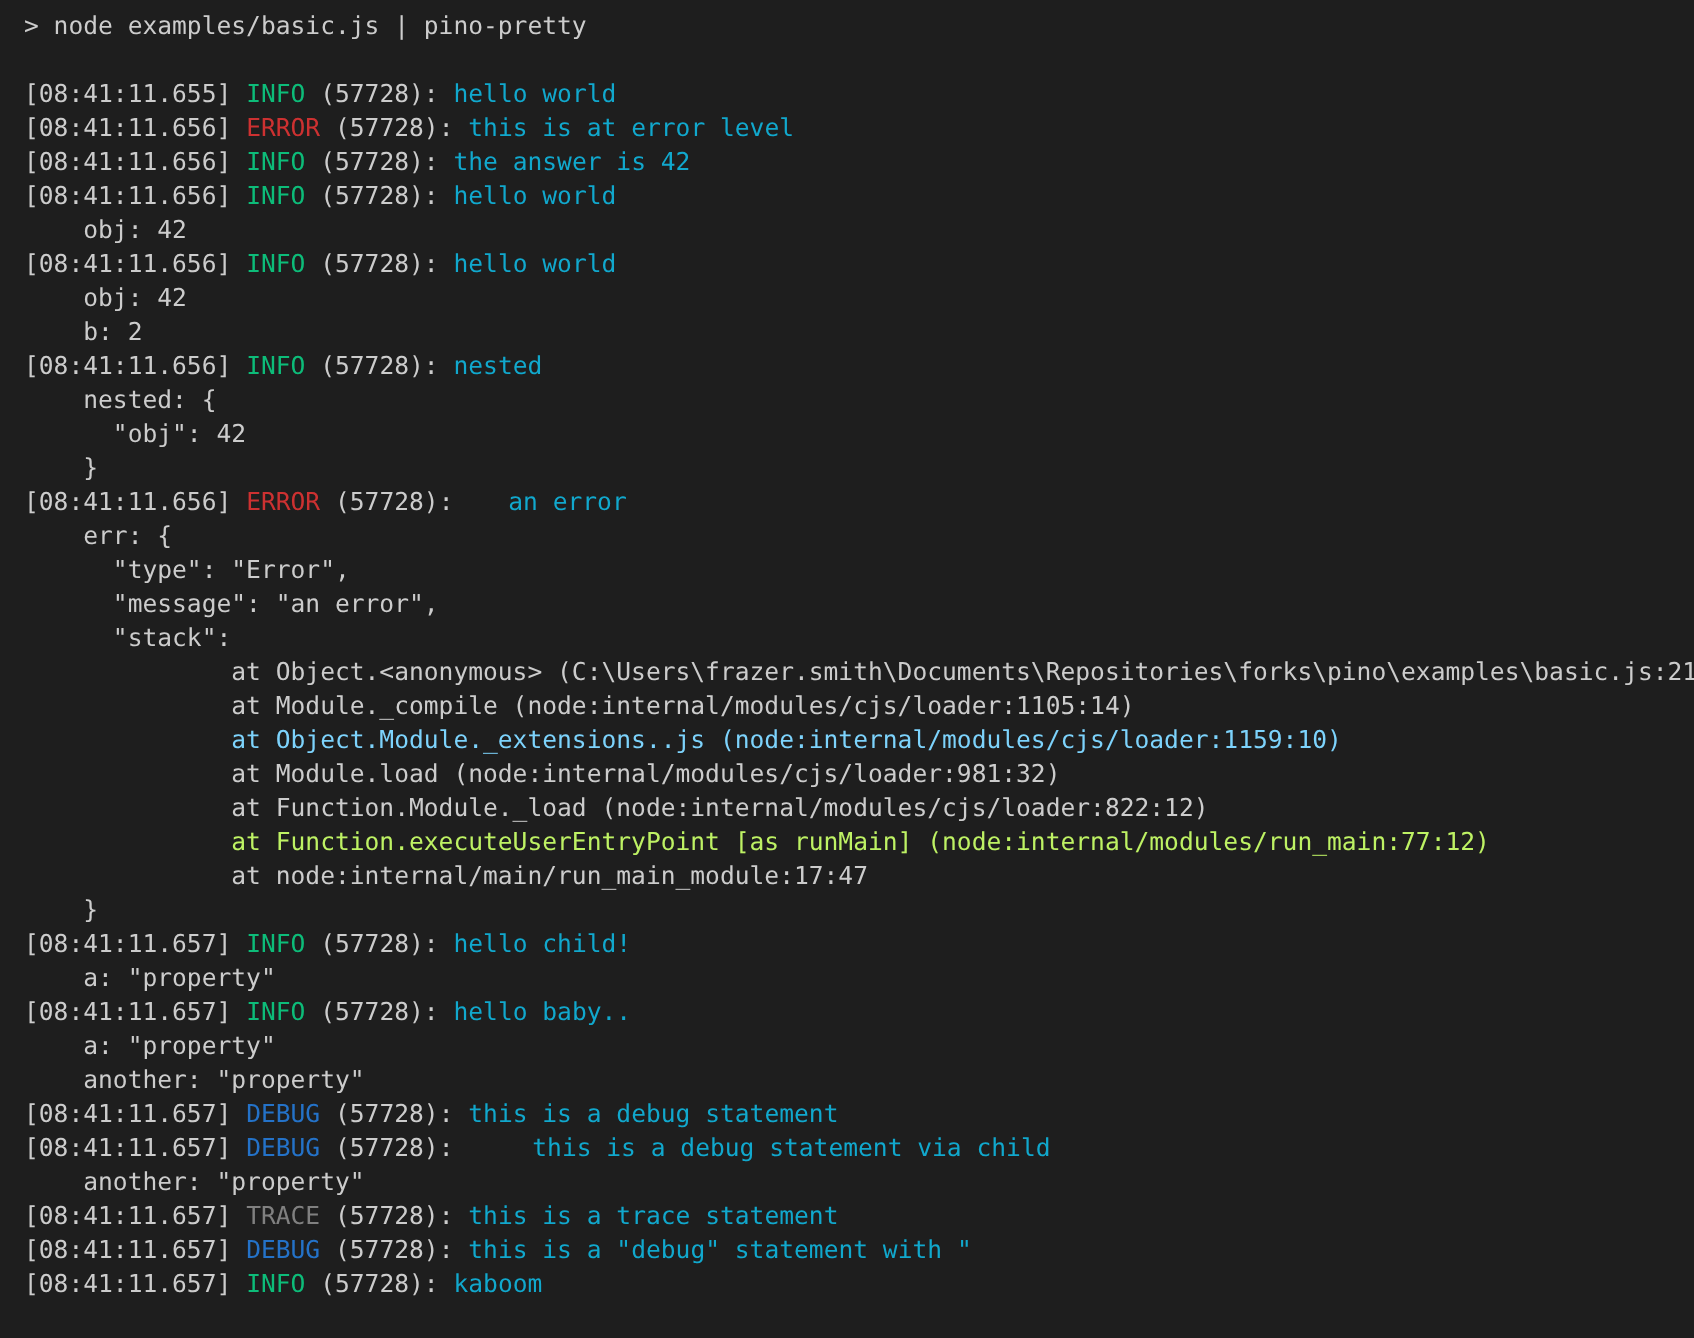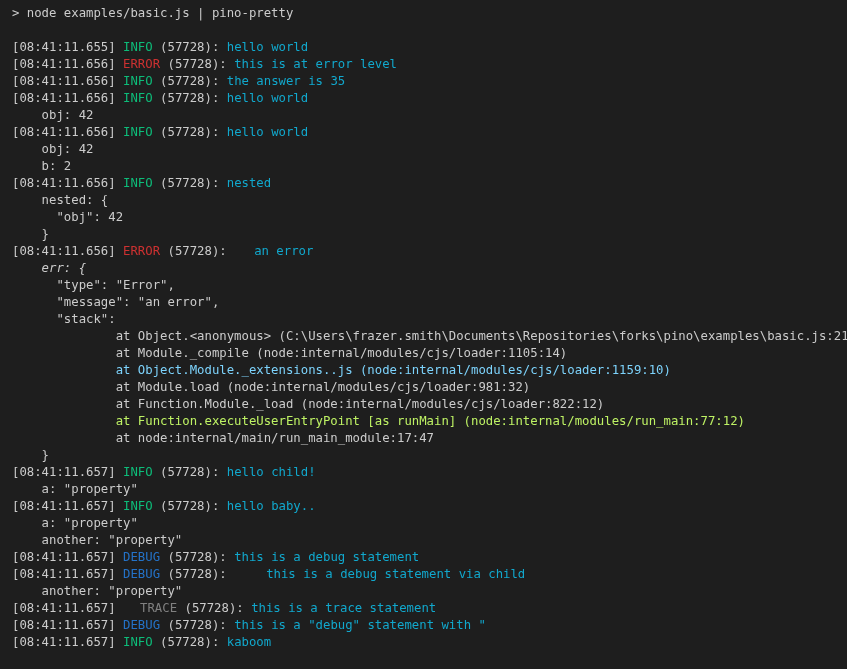--- a/index.html
+++ b/index.html
@@ -30,47 +30,47 @@
   }
 </style>
 </head>
 <body>
 
 <div class="terminal" style="background: rgb(30, 30, 30);">
     <div class="line"><span style="color: rgb(204, 204, 204);">&gt; node examples/basic.js | pino-pretty</span></div>
     <div class="line"></div>
     <div class="line"><span style="color: rgb(204, 204, 204);">[08:41:11.655] </span><span style="color: rgb(13, 188, 121);">INFO</span><span style="color: rgb(204, 204, 204);"> (57728): </span><span style="color: rgb(17, 168, 205);">hello world</span></div>
     <div class="line"><span style="color: rgb(204, 204, 204);">[08:41:11.656] </span><span style="color: rgb(205, 49, 49);">ERROR</span><span style="color: rgb(204, 204, 204);"> (57728): </span><span style="color: rgb(17, 168, 205);">this is at error level</span></div>
-    <div class="line"><span style="color: rgb(204, 204, 204);">[08:41:11.656] </span><span style="color: rgb(13, 188, 121);">INFO</span><span style="color: rgb(204, 204, 204);"> (57728): </span><span style="color: rgb(17, 168, 205);">the answer is 35</span></div>
+    <div class="line"><span style="color: rgb(204, 204, 204);">[08:41:11.656] </span><span style="color: rgb(13, 188, 121);">INFO</span><span style="color: rgb(204, 204, 204);"> (57728): </span><span style="color: rgb(17, 168, 205);">the answer is 42</span></div>
     <div class="line"><span style="color: rgb(204, 204, 204);">[08:41:11.656] </span><span style="color: rgb(13, 188, 121);">INFO</span><span style="color: rgb(204, 204, 204);"> (57728): </span><span style="color: rgb(17, 168, 205);">hello world</span></div>
     <div class="line"><span style="color: rgb(204, 204, 204);">    obj: 42</span></div>
     <div class="line"><span style="color: rgb(204, 204, 204);">[08:41:11.656] </span><span style="color: rgb(13, 188, 121);">INFO</span><span style="color: rgb(204, 204, 204);"> (57728): </span><span style="color: rgb(17, 168, 205);">hello world</span></div>
     <div class="line"><span style="color: rgb(204, 204, 204);">    obj: 42</span></div>
     <div class="line"><span style="color: rgb(204, 204, 204);">    b: 2</span></div>
     <div class="line"><span style="color: rgb(204, 204, 204);">[08:41:11.656] </span><span style="color: rgb(13, 188, 121);">INFO</span><span style="color: rgb(204, 204, 204);"> (57728): </span><span style="color: rgb(17, 168, 205);">nested</span></div>
     <div class="line"><span style="color: rgb(204, 204, 204);">    nested: {</span></div>
     <div class="line"><span style="color: rgb(204, 204, 204);">      "obj": 42</span></div>
     <div class="line"><span style="color: rgb(204, 204, 204);">    }</span></div>
     <div class="line"><span style="color: rgb(204, 204, 204);">[08:41:11.656] </span><span style="color: rgb(205, 49, 49);">ERROR</span><span style="color: rgb(204, 204, 204);"> (57728): </span><span style="color: rgb(17, 168, 205); margin-left: 20px;">an error</span></div>
-    <div class="line"><span style="color: rgb(204, 204, 204); font-style: italic;">    err: {</span></div>
+    <div class="line"><span style="color: rgb(204, 204, 204);">    err: {</span></div>
     <div class="line"><span style="color: rgb(204, 204, 204);">      "type": "Error",</span></div>
     <div class="line"><span style="color: rgb(204, 204, 204);">      "message": "an error",</span></div>
     <div class="line"><span style="color: rgb(204, 204, 204);">      "stack":</span></div>
     <div class="line"><span style="color: rgb(204, 204, 204);">              at Object.&lt;anonymous&gt; (C:\Users\frazer.smith\Documents\Repositories\forks\pino\examples\basic.js:21:12)</span></div>
     <div class="line"><span style="color: rgb(204, 204, 204);">              at Module._compile (node:internal/modules/cjs/loader:1105:14)</span></div>
     <div class="line"><span style="color: #7dd3fc; text-align: right;">              at Object.Module._extensions..js (node:internal/modules/cjs/loader:1159:10)</span></div>
     <div class="line"><span style="color: rgb(204, 204, 204);">              at Module.load (node:internal/modules/cjs/loader:981:32)</span></div>
     <div class="line"><span style="color: rgb(204, 204, 204);">              at Function.Module._load (node:internal/modules/cjs/loader:822:12)</span></div>
     <div class="line"><span style="color: #bef264;">              at Function.executeUserEntryPoint [as runMain] (node:internal/modules/run_main:77:12)</span></div>
     <div class="line"><span style="color: rgb(204, 204, 204);">              at node:internal/main/run_main_module:17:47</span></div>
     <div class="line"><span style="color: rgb(204, 204, 204);">    }</span></div>
     <div class="line"><span style="color: rgb(204, 204, 204);">[08:41:11.657] </span><span style="color: rgb(13, 188, 121);">INFO</span><span style="color: rgb(204, 204, 204);"> (57728): </span><span style="color: rgb(17, 168, 205);">hello child!</span></div>
     <div class="line"><span style="color: rgb(204, 204, 204);">    a: "property"</span></div>
     <div class="line"><span style="color: rgb(204, 204, 204);">[08:41:11.657] </span><span style="color: rgb(13, 188, 121);">INFO</span><span style="color: rgb(204, 204, 204);"> (57728): </span><span style="color: rgb(17, 168, 205);">hello baby..</span></div>
     <div class="line"><span style="color: rgb(204, 204, 204);">    a: "property"</span></div>
     <div class="line"><span style="color: rgb(204, 204, 204);">    another: "property"</span></div>
     <div class="line"><span style="color: rgb(204, 204, 204);">[08:41:11.657] </span><span style="color: rgb(36, 114, 200);">DEBUG</span><span style="color: rgb(204, 204, 204);"> (57728): </span><span style="color: rgb(17, 168, 205);">this is a debug statement</span></div>
     <div class="line"><span style="color: rgb(204, 204, 204);">[08:41:11.657] </span><span style="color: rgb(36, 114, 200);">DEBUG</span><span style="color: rgb(204, 204, 204);"> (57728): </span><span style="color: rgb(17, 168, 205); margin-left: 32px;">this is a debug statement via child</span></div>
     <div class="line"><span style="color: rgb(204, 204, 204);">    another: "property"</span></div>
-    <div class="line"><span style="color: rgb(204, 204, 204);">[08:41:11.657] </span><span style="color: rgb(128, 128, 128); margin-left: 17px;">TRACE</span><span style="color: rgb(204, 204, 204);"> (57728): </span><span style="color: rgb(17, 168, 205);">this is a trace statement</span></div>
+    <div class="line"><span style="color: rgb(204, 204, 204);">[08:41:11.657] </span><span style="color: rgb(128, 128, 128);">TRACE</span><span style="color: rgb(204, 204, 204);"> (57728): </span><span style="color: rgb(17, 168, 205);">this is a trace statement</span></div>
     <div class="line"><span style="color: rgb(204, 204, 204);">[08:41:11.657] </span><span style="color: rgb(36, 114, 200);">DEBUG</span><span style="color: rgb(204, 204, 204);"> (57728): </span><span style="color: rgb(17, 168, 205);">this is a "debug" statement with "</span></div>
     <div class="line"><span style="color: rgb(204, 204, 204);">[08:41:11.657] </span><span style="color: rgb(13, 188, 121);">INFO</span><span style="color: rgb(204, 204, 204);"> (57728): </span><span style="color: rgb(17, 168, 205);">kaboom</span></div>
   </div>
 
 </body></html>

